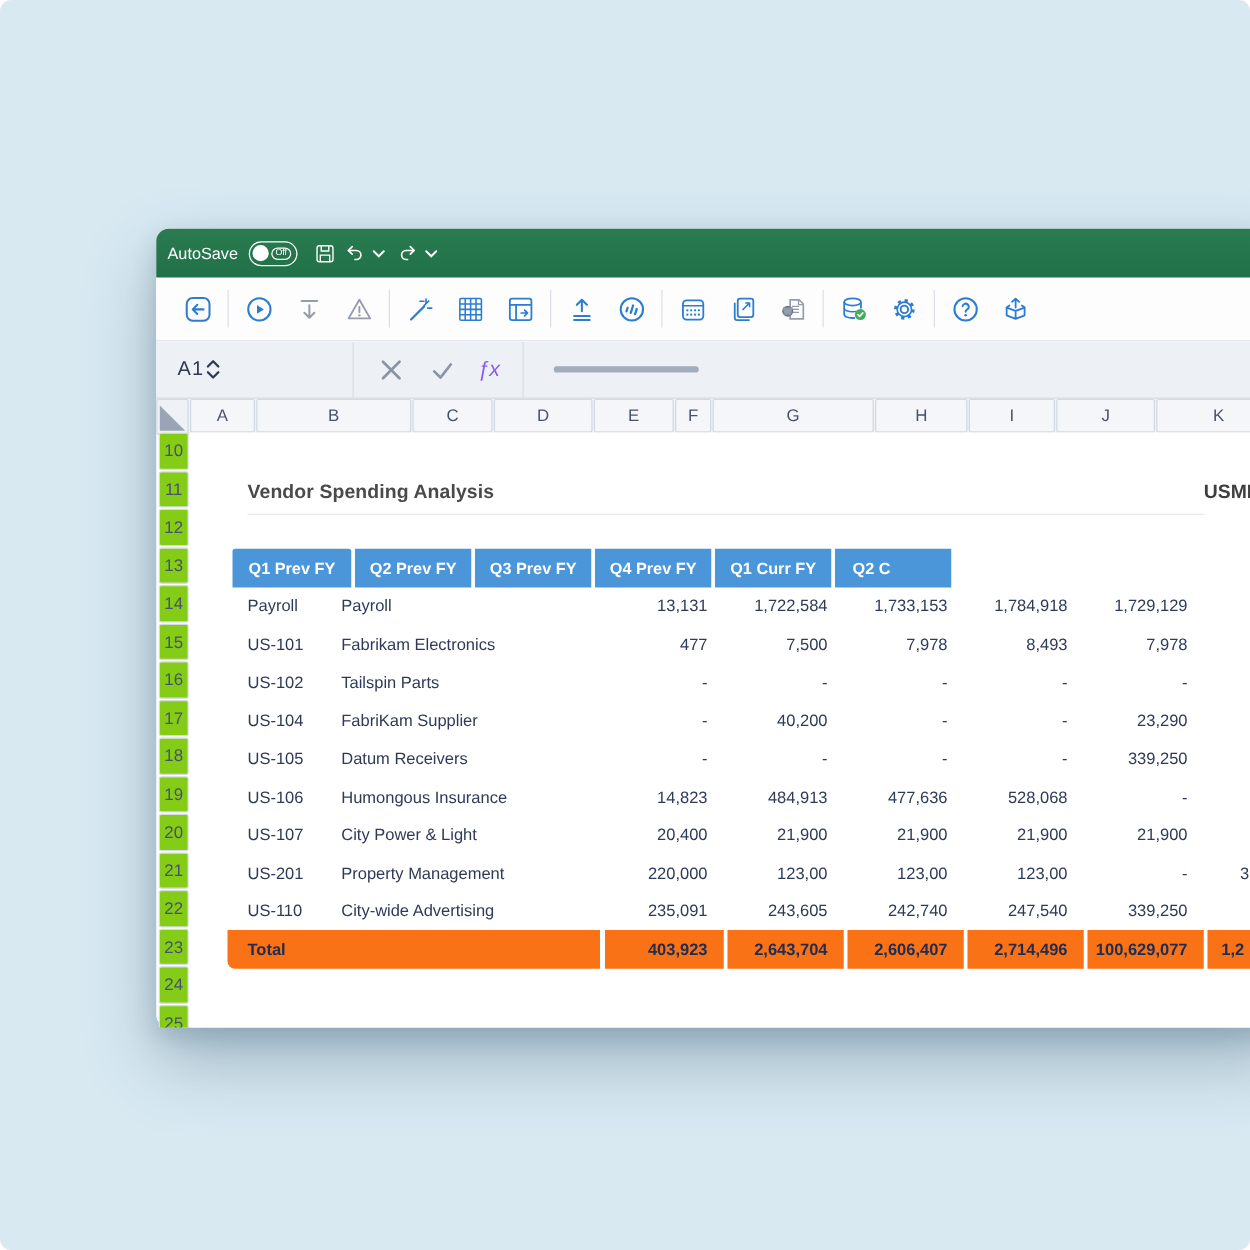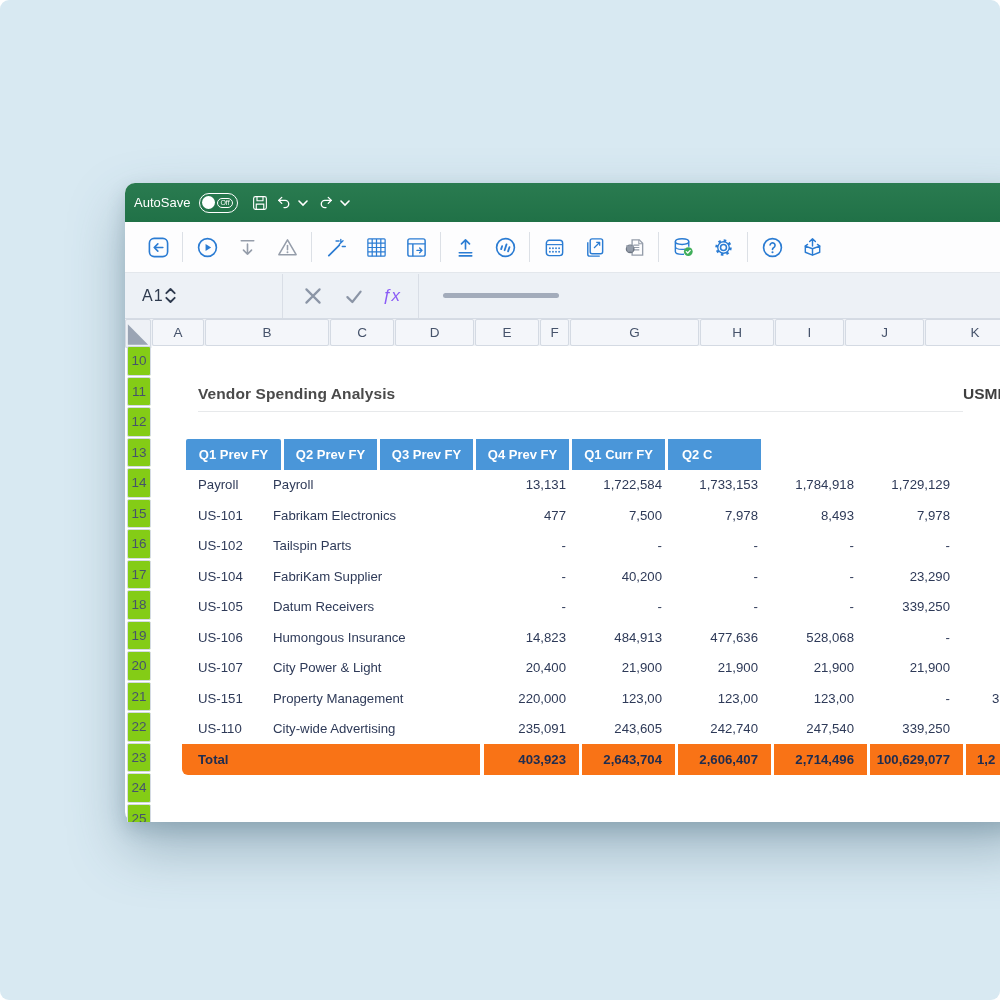--- a/index.html
+++ b/index.html
@@ -393,21 +393,21 @@
             </div>
             <div class="tcell num-w numc">20,400</div>
             <div class="tcell num-w2 numc">21,900</div>
             <div class="tcell num-w2 numc">21,900</div>
             <div class="tcell num-w2 numc">21,900</div>
             <div class="tcell num-w2 numc">21,900</div>
             <div class="tcell num-w2 numc clip"></div>
           </div>
           <div class="trow drow">
             <div class="tcell desc-w">
-              <span class="code-span">US-151</span>
+              <span class="code-span">US-201</span>
               <span>Property Management</span>
             </div>
             <div class="tcell num-w numc">220,000</div>
             <div class="tcell num-w2 numc">123,00</div>
             <div class="tcell num-w2 numc">123,00</div>
             <div class="tcell num-w2 numc">123,00</div>
             <div class="tcell num-w2 numc">-</div>
             <div class="tcell num-w2 numc clip">3</div>
           </div>
           <div class="trow drow">

